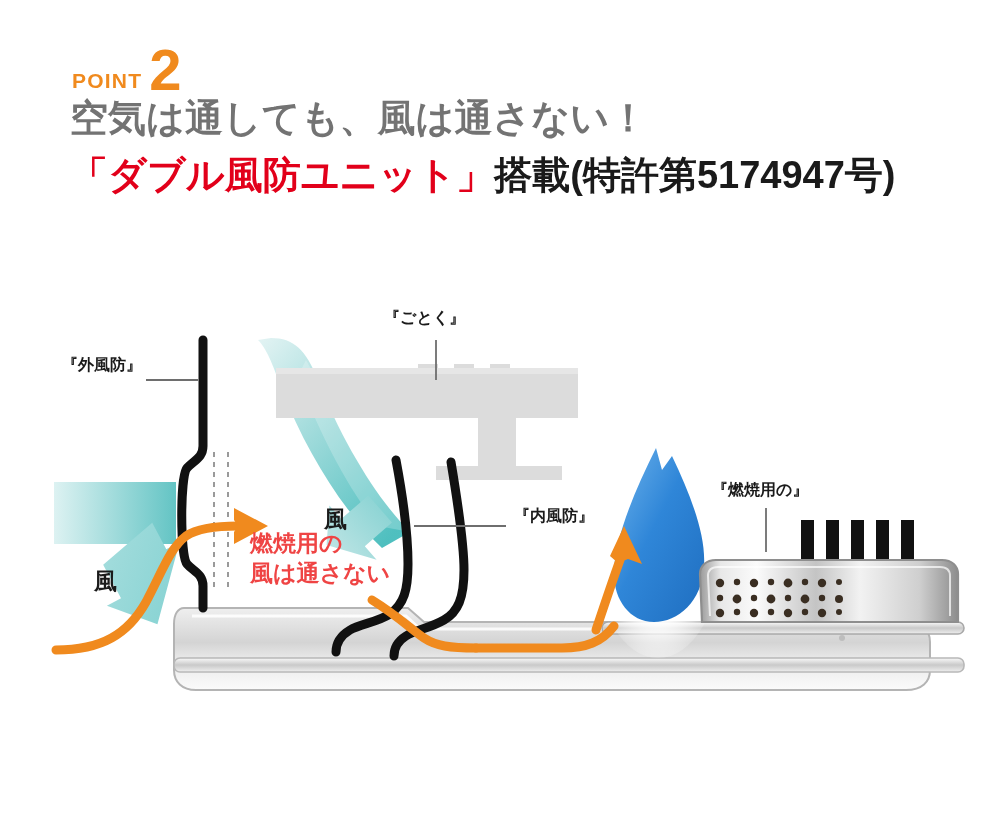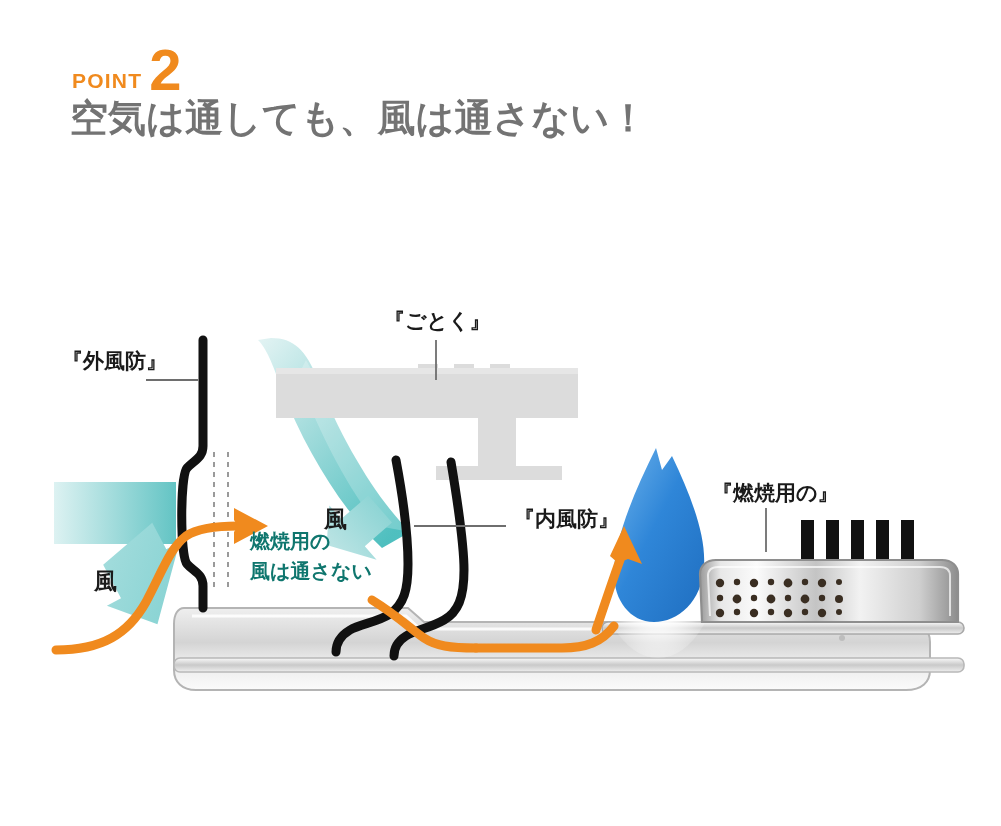--- a/index.html
+++ b/index.html
@@ -89,57 +89,60 @@
     width: 1001px;
     height: 596px;
   }
   .diagram svg {
     display: block;
   }
 
   
   .lbl {
     position: absolute;
-    font-size: 21px;
+    font-size: 16px;
     font-weight: bold;
     color: #1a1a1a;
     white-space: nowrap;
     line-height: 1;
   }
   .lbl-kaze {
     position: absolute;
     font-size: 23px;
     font-weight: bold;
     color: #1a1a1a;
     white-space: nowrap;
     line-height: 1;
   }
   .lbl-orange {
     position: absolute;
-    font-size: 20px;
-    font-weight: bold;
-    color: #0f766e;
+    font-size: 23px;
+    font-weight: bold;
+    color: #ef4444;
     white-space: nowrap;
     line-height: 1.18;
   }
 </style>
 </head>
 <body>
 
 <div id="page">
 
   <div class="header">
 
     <div class="point-row">
       <span class="point-word">POINT</span>
       <span class="point-num">2</span>
     </div>
 
     <div class="head-line1">空気は通しても、風は通さない！</div>
 
+    <div class="head-line2">
+      <span class="red">「ダブル風防ユニット」</span><span class="blk">搭載(特許第5174947号)</span>
+    </div>
 
   </div>
 
   <div class="diagram">
 
     <svg width="1001" height="596" viewBox="0 0 1001 596" xmlns="http://www.w3.org/2000/svg">
       <defs>
         <linearGradient id="tealRect" x1="0" y1="0" x2="1" y2="0">
           <stop offset="0%" stop-color="#ddf2f2"></stop>
           <stop offset="100%" stop-color="#63c4c4"></stop>
@@ -317,21 +320,21 @@
       </g>
 
       <g stroke="#6e6e6e" stroke-width="1.8" fill="none">
         <line x1="140" y1="150" x2="192" y2="150"></line>
         <line x1="430" y1="110" x2="430" y2="150"></line>
         <line x1="408" y1="296" x2="500" y2="296"></line>
         <line x1="760" y1="278" x2="760" y2="322"></line>
       </g>
     </svg>
 
-    <div class="lbl" style="left:56px; top:120px;">『外風防』</div>
+    <div class="lbl" style="left:56px; top:127px;">『外風防』</div>
 
     <div class="lbl" style="left:378px; top:80px;">『ごとく』</div>
 
     <div class="lbl" style="left:508px; top:278px;">『内風防』</div>
 
     <div class="lbl" style="left:706px; top:252px;">『燃焼用の』</div>
 
     <div class="lbl-kaze" style="left:88px; top:340px;">風</div>
 
     <div class="lbl-kaze" style="left:318px; top:278px;">風</div>

